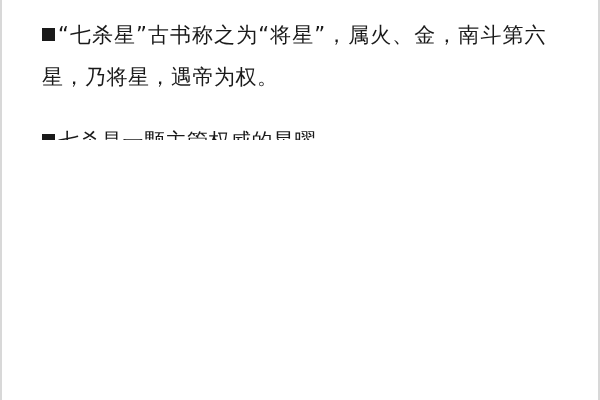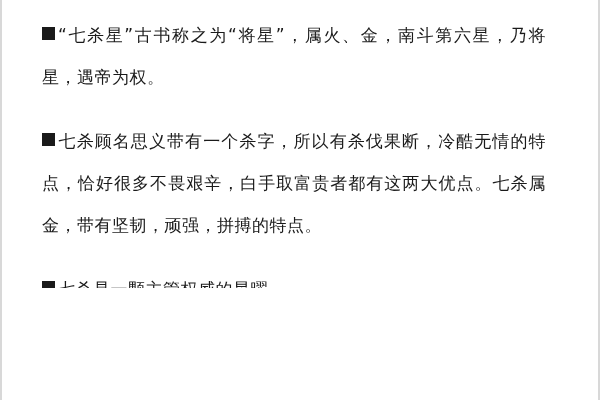--- a/index.html
+++ b/index.html
@@ -32,21 +32,21 @@
 
   .content {
     position: absolute;
     left: 42px;
     top: 14px;
     width: 520px;
     box-sizing: border-box;
   }
 
   .para {
-    font-size: 17px;
+    font-size: 21px;
     line-height: 42px;
     color: #1a1a1a;
     letter-spacing: 0.5px;
     margin: 0 16px 22px 0;
     font-family: "DejaVu Sans", "Liberation Sans", sans-serif;
     font-weight: 500;
     text-align: justify;
     word-break: break-all;
   }
   .para:last-child {
@@ -73,22 +73,19 @@
 
   <div class="side-rule left"></div>
   <div class="side-rule right"></div>
 
   <div class="content">
 
     <p class="para">
       <span class="bullet"></span><span>“七杀星”古书称之为“将星”，属火、金，南斗第六星，乃将星，遇帝为权。</span>
     </p>
 
-    <p class="para">
-      <span class="bullet"></span><span>七杀顾名思义带有一个杀字，所以有杀伐果断，冷酷无情的特点，恰好很多不畏艰辛，白手取富贵者都有这两大优点。七杀属金，带有坚韧，顽强，拼搏的特点。</span>
-    </p>
 
     <p class="para para-clipped">
       <span class="bullet"></span><span>七杀是一颗主管权威的星曜，</span>
     </p>
 
   </div>
 </div>
 
 </body></html>

